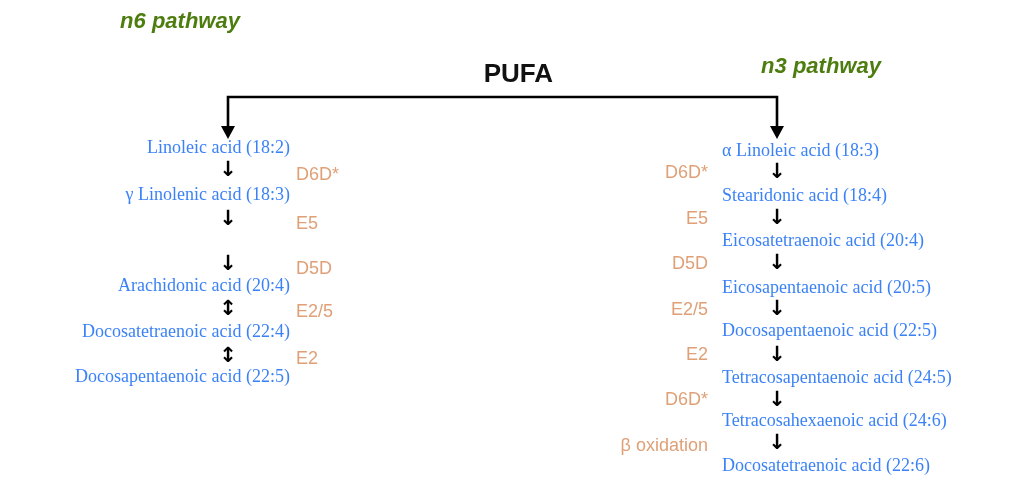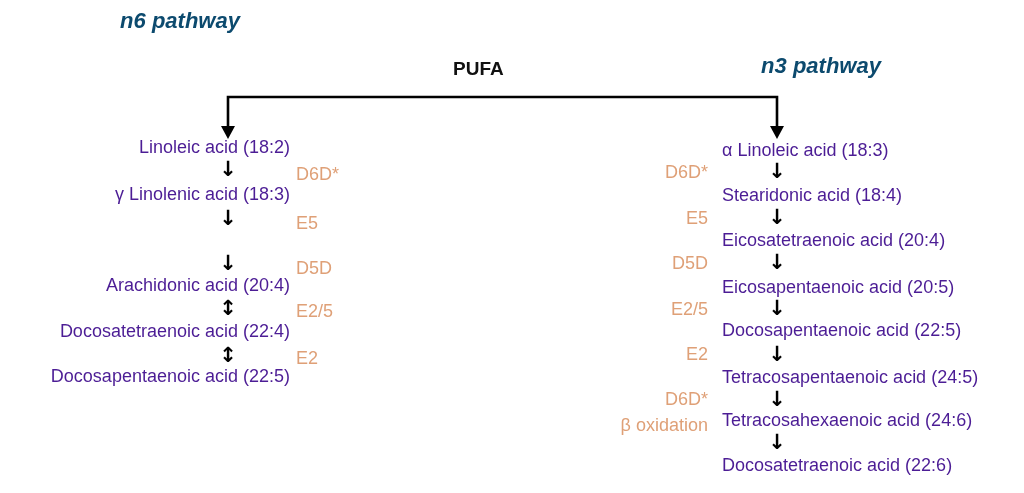--- a/index.html
+++ b/index.html
@@ -13,34 +13,35 @@
     width:1024px;height:493px;
     background:#ffffff;
     font-family:"Liberation Sans", sans-serif;
     color:var(--ink);
     overflow:hidden;
   }
   .pathway-title{
     position:absolute;top:8px;
     font-size:22px;font-style:italic;font-weight:600;
     text-align:center;width:170px;
-    color:#0c4a6e;
+    color:#4d7c0f;
   }
   .title-n6{left:95px;}
   .title-n3{left:736px;margin-top:45px;}
   .root-label{
     position:absolute;top:58px;left:453px;width:100px;
-    text-align:left;font-size:19px;font-weight:700;color:#111;
+    text-align:right;font-size:26px;font-weight:700;color:#111;
   }
   .branch-svg{position:absolute;top:0;left:0;pointer-events:none;}
   .branch-svg path{stroke:var(--line);stroke-width:2.6;fill:none;}
   .branch-svg polygon{fill:var(--line);}
   .node{
-    position:absolute;font-size:18px;line-height:20px;color:#4c1d95;
+    position:absolute;font-size:18px;line-height:20px;color:#3b82f6;
     white-space:nowrap;
+    font-family:Liberation Serif, serif;
   }
   .node-l{left:0;width:290px;text-align:right;}
   .node-r{left:722px;width:302px;text-align:left;}
   .arr{
     position:absolute;width:26px;text-align:center;
     font-family:"DejaVu Sans", sans-serif;
     font-weight:700;font-size:21px;line-height:22px;color:#000;
   }
   .arr-l{left:215px;}
   .arr-r{left:764px;}
@@ -107,17 +108,17 @@
   <div class="node node-r" style="top:320px">Docosapentaenoic acid (22:5)</div>
   <div class="arr arr-r" style="top:343px">↓</div>
   <div class="enz enz-r" style="top:345px">E2</div>
 
   <div class="node node-r" style="top:367px">Tetracosapentaenoic acid (24:5)</div>
   <div class="arr arr-r" style="top:388px">↓</div>
   <div class="enz enz-r" style="top:390px">D6D*</div>
 
   <div class="node node-r" style="top:410px">Tetracosahexaenoic acid (24:6)</div>
   <div class="arr arr-r" style="top:431px">↓</div>
-  <div class="enz enz-r" style="top:416px">β oxidation</div>
+  <div class="enz enz-r" style="top:436px">β oxidation</div>
 
   <div class="node node-r" style="top:455px">Docosatetraenoic acid (22:6)</div>
 
 </div>
 
 </body></html>

